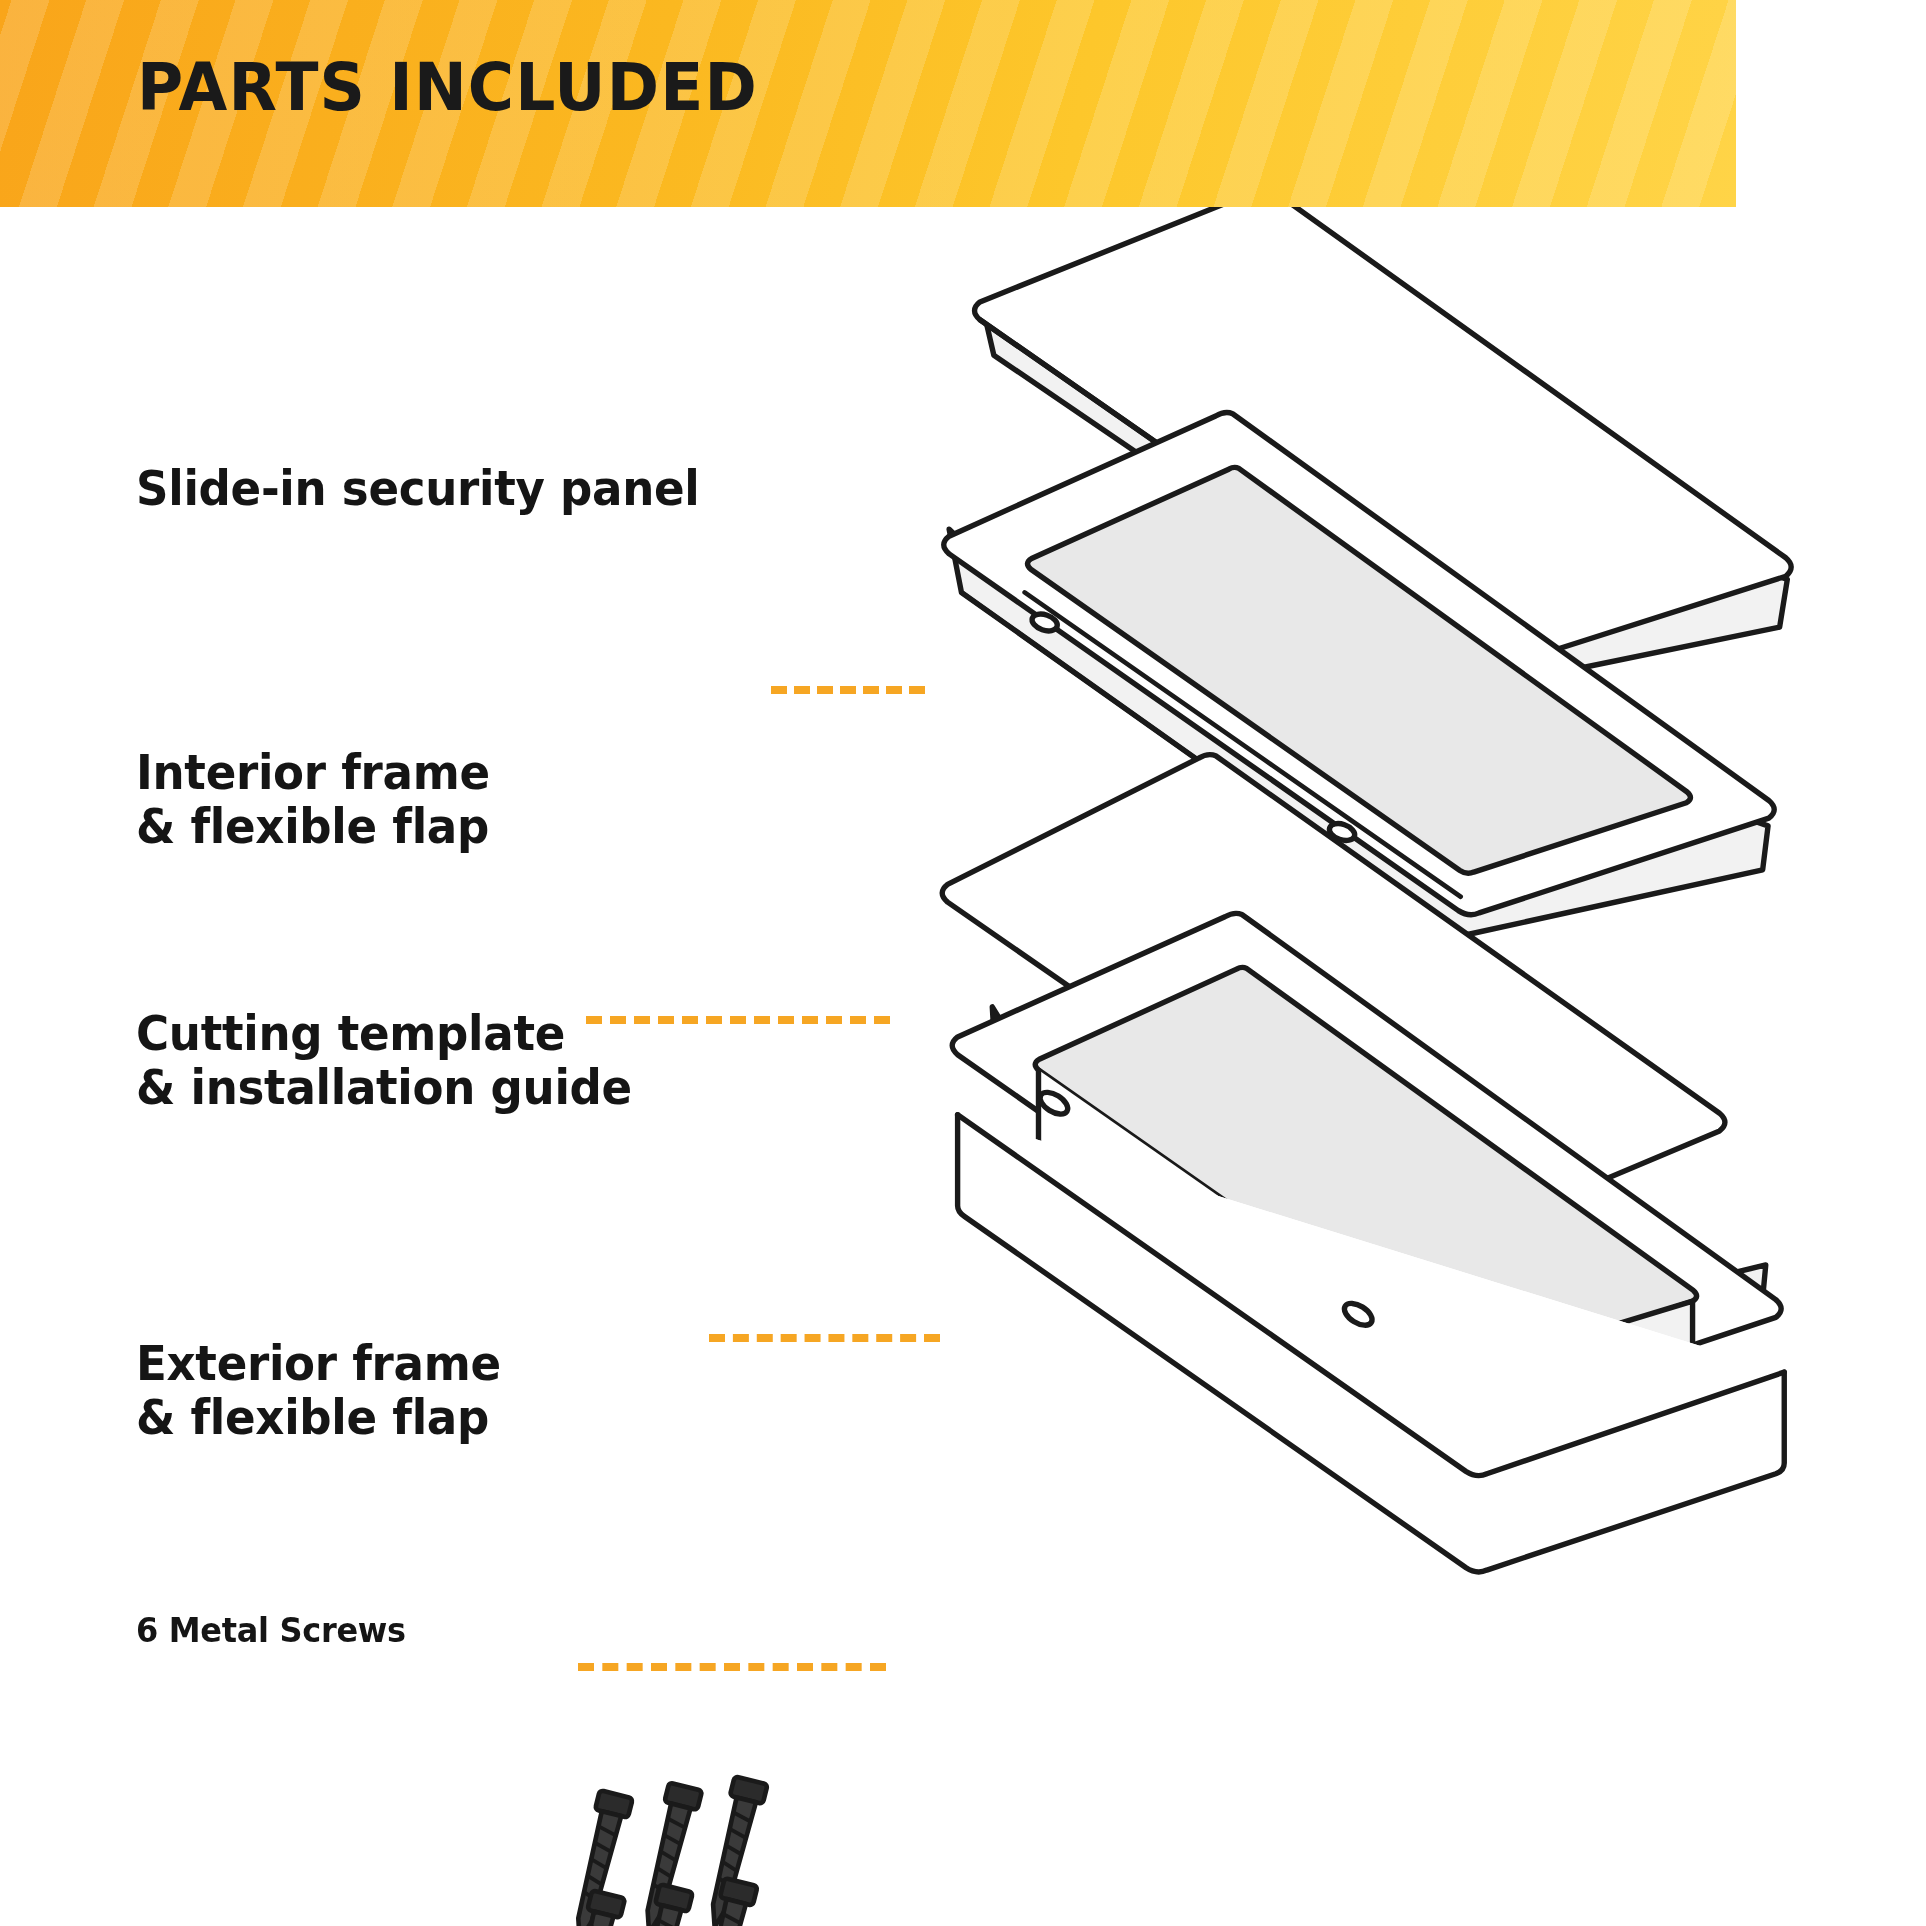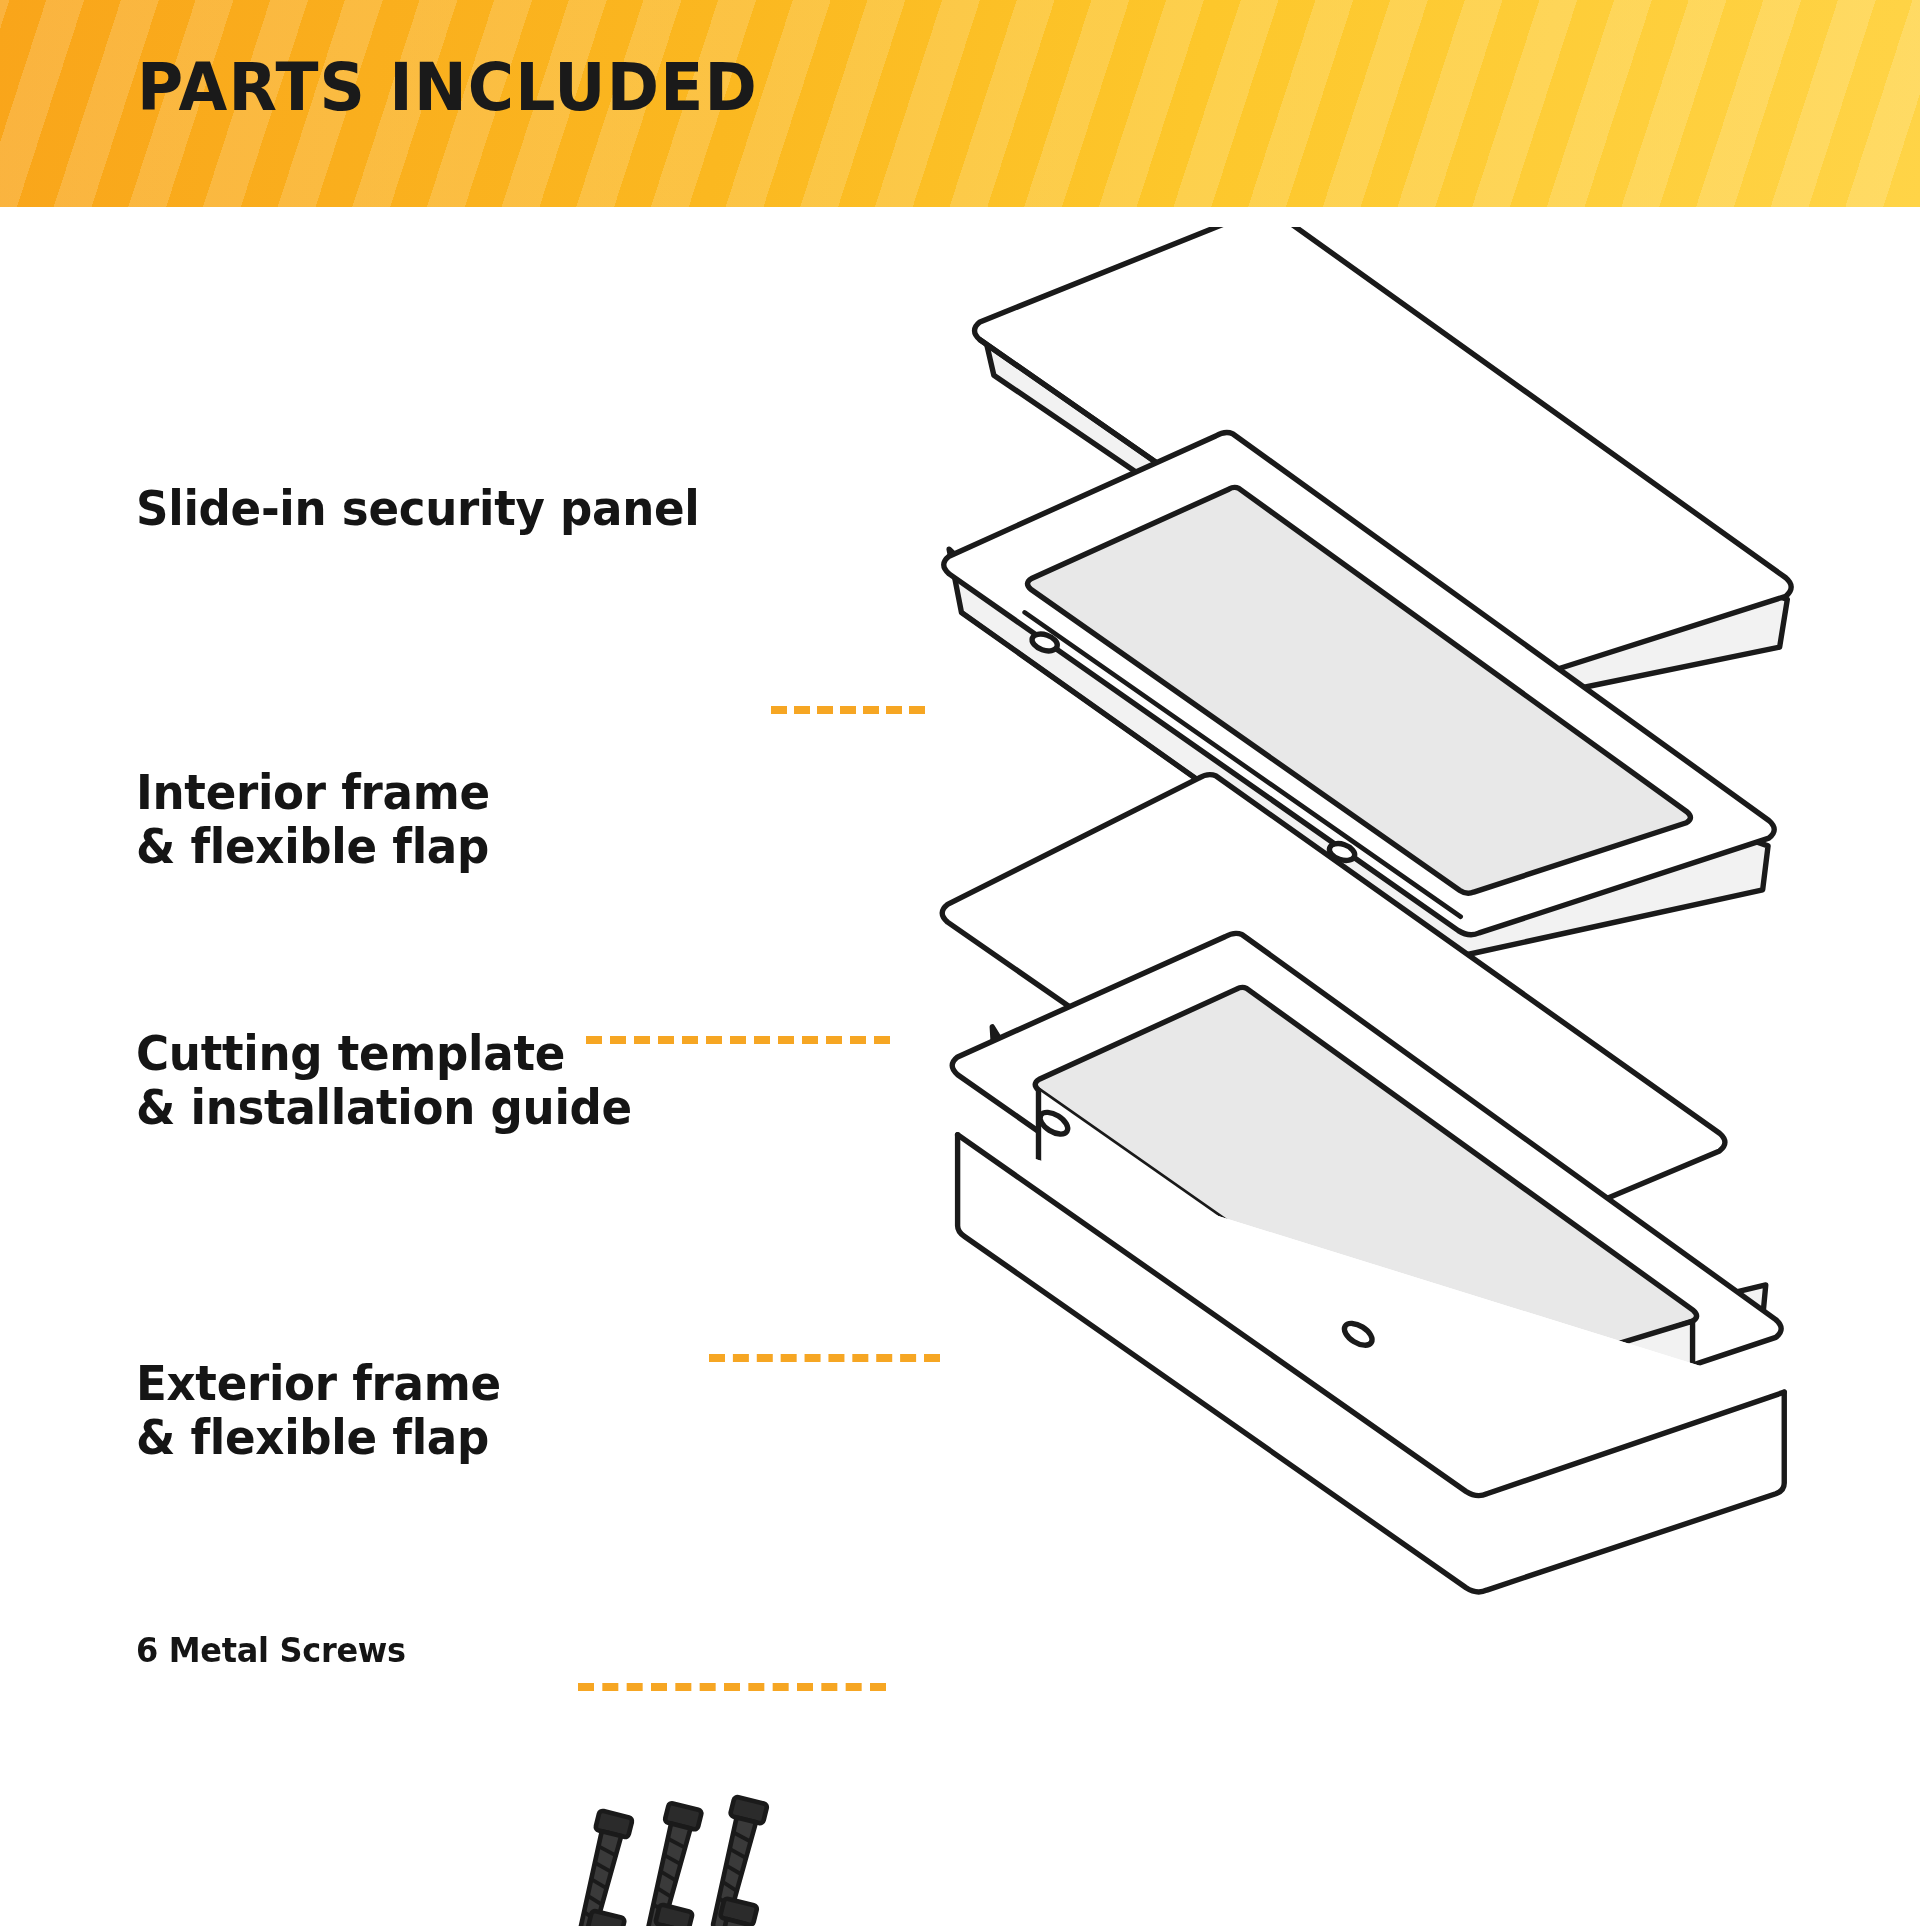--- a/index.html
+++ b/index.html
@@ -13,21 +13,21 @@
     font-family: "Liberation Sans", sans-serif;
     overflow: hidden;
     position: relative;
   }
 
   
   .header-banner {
     position: absolute;
     left: 0;
     top: 0;
-    width: 1920px;
+    width: 1736px;
     height: 207px;
     background: linear-gradient(100deg, #f9a51a 0%, #fbb820 38%, #fdc72b 62%, #ffd447 100%);
     overflow: hidden;
   }
   .header-stripes {
     position: absolute;
     inset: 0;
     background-image: repeating-linear-gradient(
       -72deg,
       rgba(255,255,255,0.00) 0px,
@@ -52,21 +52,20 @@
     transform-origin: left center;
   }
 
   
   .diagram {
     position: absolute;
     left: 0;
     top: 207px;
     width: 1926px;
     height: 1416px;
-    margin-top: 20px;
   }
 
   
   .label {
     position: absolute;
     font-family: "DejaVu Sans", sans-serif;
     font-weight: 700;
     color: #151515;
     line-height: 1.12;
     white-space: pre-line;

